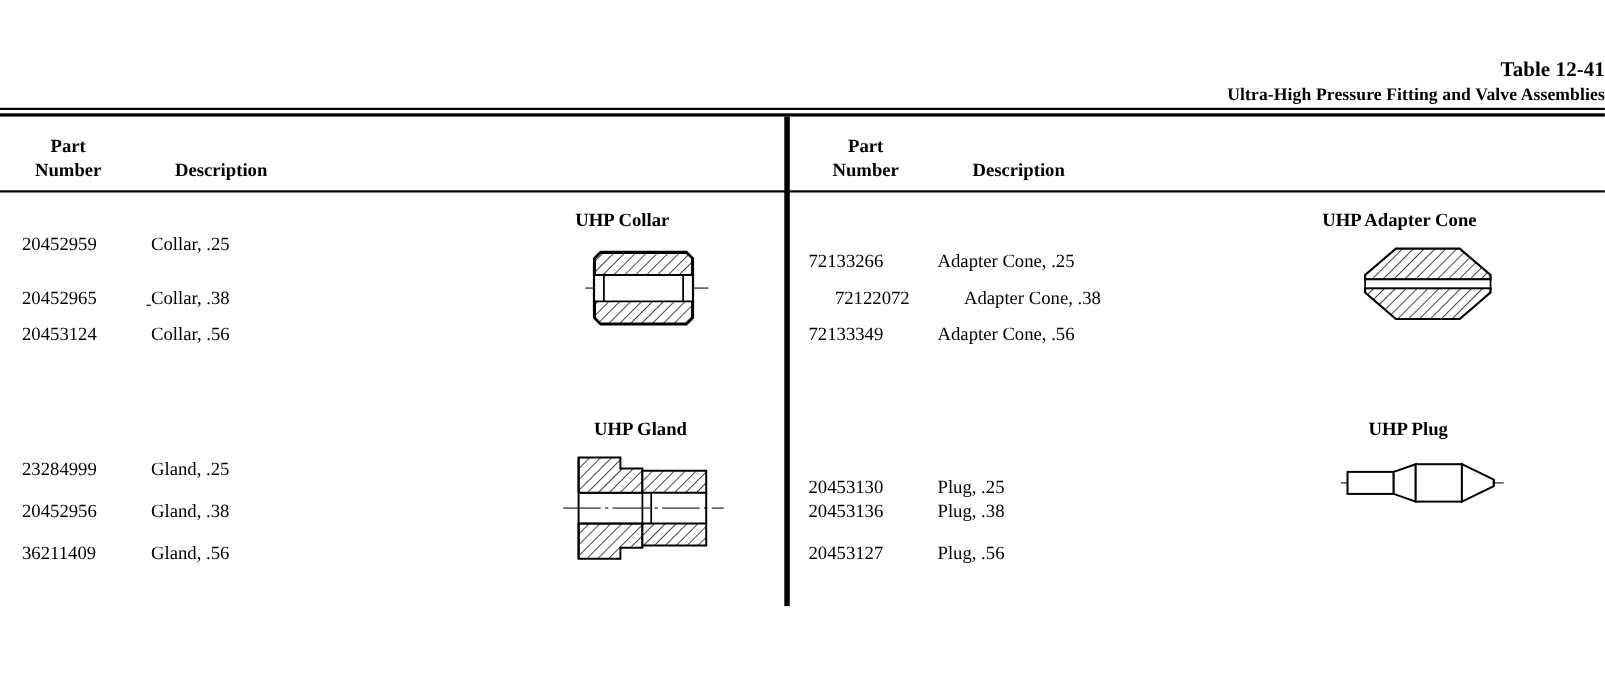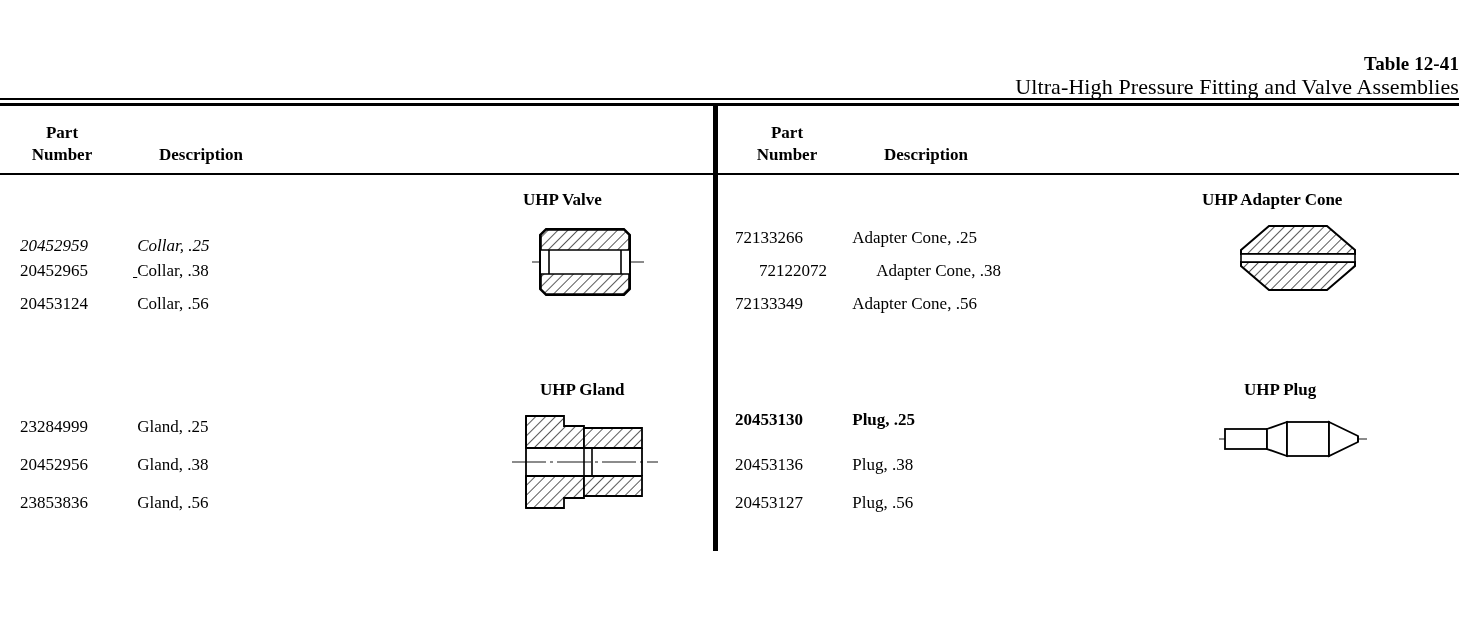--- a/index.html
+++ b/index.html
@@ -24,22 +24,22 @@
     width: 1459px;
     text-align: right;
   }
   .title-line-1 {
     font-size: 19px;
     font-weight: bold;
     line-height: 23px;
     letter-spacing: 0.1px;
   }
   .title-line-2 {
-    font-size: 22px;
-    font-weight: normal;
+    font-size: 16px;
+    font-weight: bold;
     line-height: 23px;
     letter-spacing: 0.1px;
   }
 
   
   .rule-double {
     position: absolute;
     left: 0;
     width: 1459px;
     height: 8px;
@@ -143,21 +143,21 @@
 <div class="divider-vertical"></div>
 
 <div class="column left">
 
   <div class="col-header">
     <span class="h-part">Part</span>
     <span class="h-number">Number</span>
     <span class="h-desc">Description</span>
   </div>
 
-  <div class="section-caption" style="left:523px; top:190px;">UHP Valve</div>
+  <div class="section-caption" style="left:523px; top:190px;">UHP Collar</div>
 
   <div class="drawing" style="left:524px; top:214px;">
     <svg width="128" height="92" viewBox="0 0 128 92">
 
       <line x1="8" y1="48" x2="120" y2="48" stroke="#666" stroke-width="1.6" stroke-dasharray="30,4,3,4"></line>
 
       <path d="M22,15 L100,15 L106,21 L106,75 L100,81 L22,81 L16,75 L16,21 Z" fill="#ffffff" stroke="#000" stroke-width="2"></path>
 
       <path d="M22,16 L100,16 L105,21 L105,36 L17,36 L17,21 Z" fill="url(#hatchCollar)" stroke="#000" stroke-width="1.6"></path>
 
@@ -167,21 +167,21 @@
       <line x1="97" y1="36" x2="97" y2="60" stroke="#000" stroke-width="1.6"></line>
       <defs>
         <pattern id="hatchCollar" width="7" height="7" patternUnits="userSpaceOnUse" patternTransform="rotate(45)">
           <rect width="7" height="7" fill="#ffffff"></rect>
           <line x1="0" y1="0" x2="0" y2="7" stroke="#000" stroke-width="1.3"></line>
         </pattern>
       </defs>
     </svg>
   </div>
 
-  <div class="part-row" style="left:20px; top:236px;font-style:italic;">
+  <div class="part-row" style="left:20px; top:212px;">
     <span class="pn">20452959</span>
     <span class="desc">Collar, .25</span>
   </div>
   <div class="part-row" style="left:20px; top:261px;text-decoration:underline;">
     <span class="pn">20452965</span>
     <span class="desc">Collar, .38</span>
   </div>
   <div class="part-row" style="left:20px; top:294px;">
     <span class="pn">20453124</span>
     <span class="desc">Collar, .56</span>
@@ -220,21 +220,21 @@
 
   <div class="part-row" style="left:20px; top:417px;">
     <span class="pn">23284999</span>
     <span class="desc">Gland, .25</span>
   </div>
   <div class="part-row" style="left:20px; top:455px;">
     <span class="pn">20452956</span>
     <span class="desc">Gland, .38</span>
   </div>
   <div class="part-row" style="left:20px; top:493px;">
-    <span class="pn">23853836</span>
+    <span class="pn">36211409</span>
     <span class="desc">Gland, .56</span>
   </div>
 </div>
 
 <div class="column right">
 
   <div class="col-header">
     <span class="h-part">Part</span>
     <span class="h-number">Number</span>
     <span class="h-desc">Description</span>
@@ -283,21 +283,21 @@
 
       <path d="M52,19 L72,12 L72,46 L52,39 Z" fill="#ffffff" stroke="#000" stroke-width="1.8"></path>
 
       <rect x="72" y="12" width="42" height="34" fill="#ffffff" stroke="#000" stroke-width="1.8"></rect>
 
       <path d="M114,12 L143,26 L143,32 L114,46 Z" fill="#ffffff" stroke="#000" stroke-width="1.8"></path>
       <line x1="143" y1="26" x2="143" y2="32" stroke="#000" stroke-width="1.8"></line>
     </svg>
   </div>
 
-  <div class="part-row" style="left:5px; top:410px;font-weight:bold;">
+  <div class="part-row" style="left:5px; top:433px;">
     <span class="pn">20453130</span>
     <span class="desc">Plug, .25</span>
   </div>
   <div class="part-row" style="left:5px; top:455px;">
     <span class="pn">20453136</span>
     <span class="desc">Plug, .38</span>
   </div>
   <div class="part-row" style="left:5px; top:493px;">
     <span class="pn">20453127</span>
     <span class="desc">Plug, .56</span>

